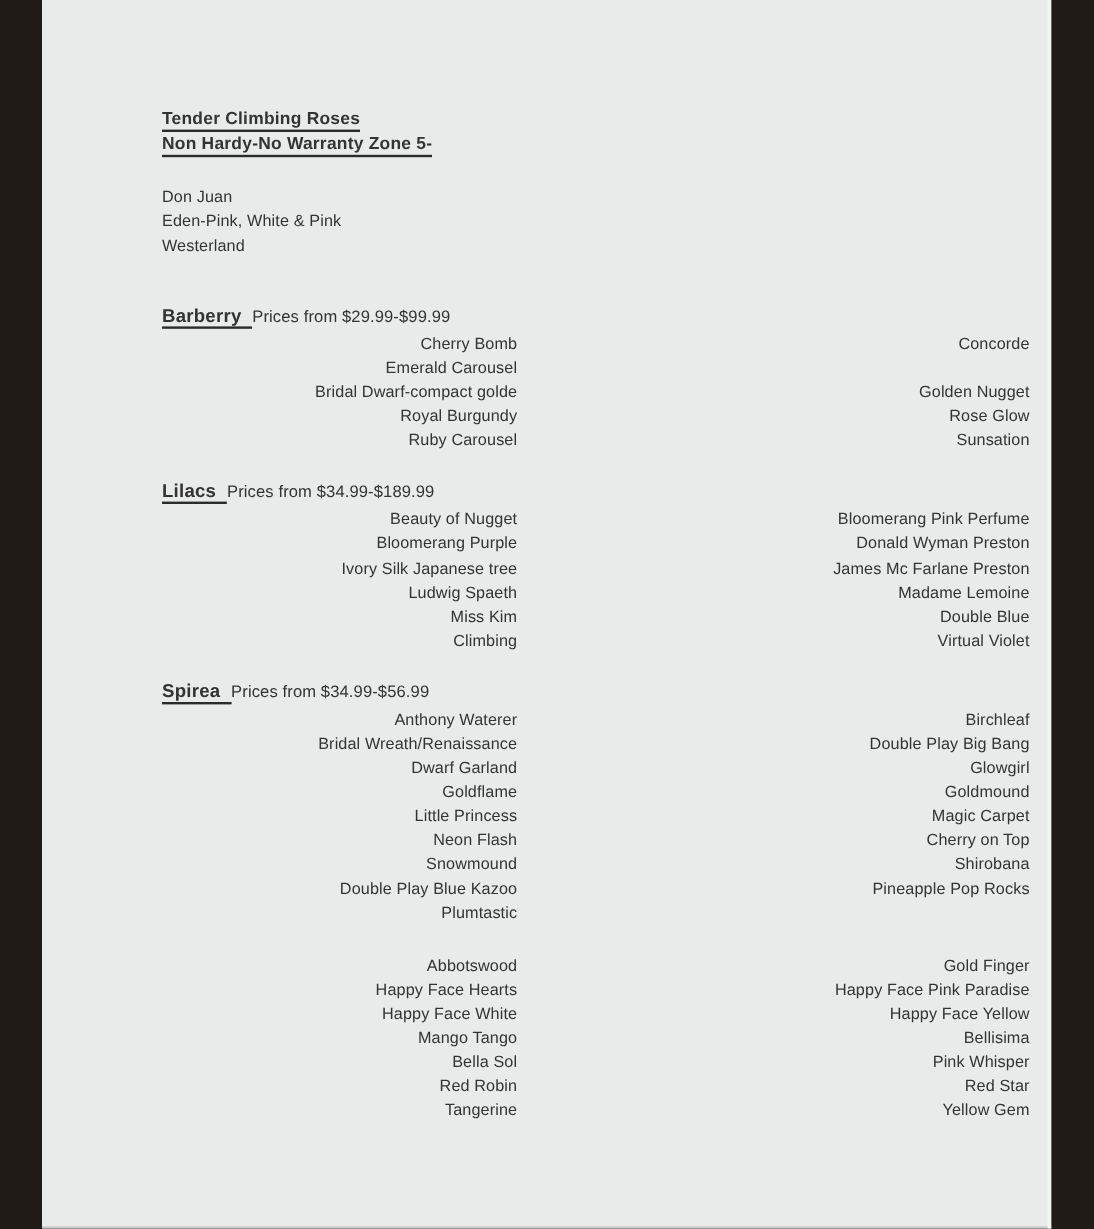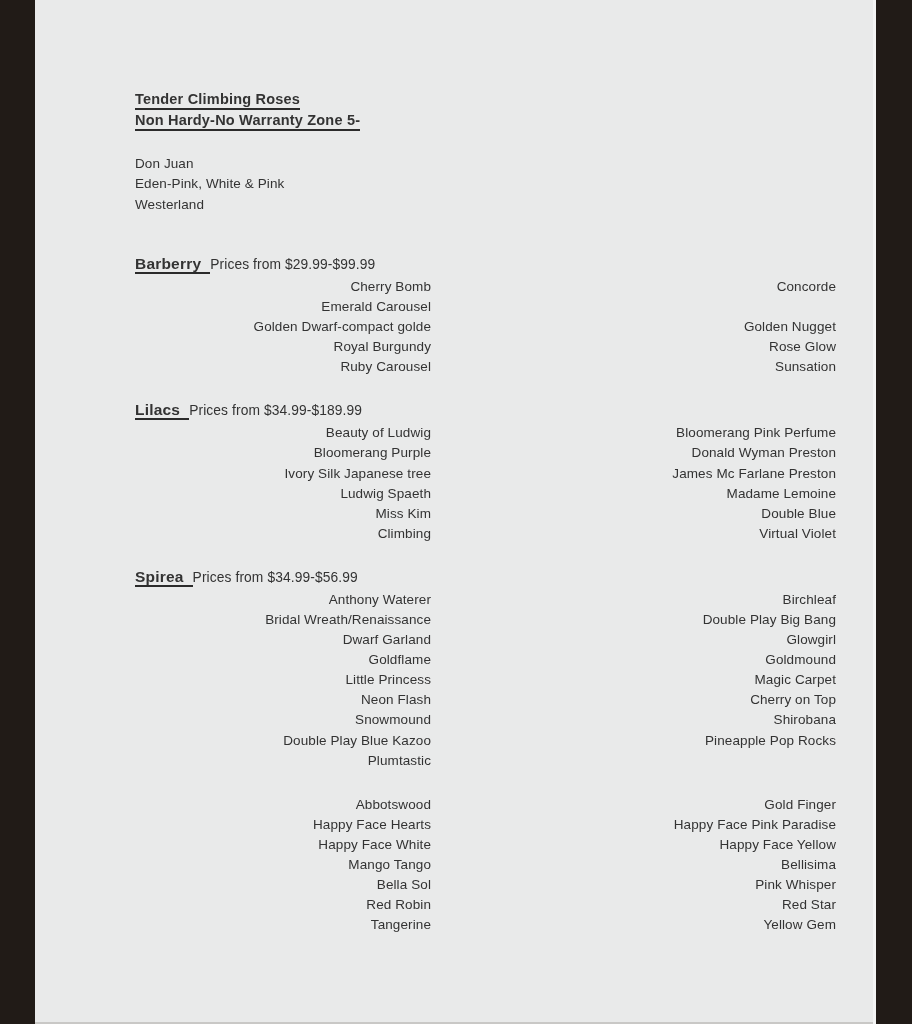--- a/index.html
+++ b/index.html
@@ -36,21 +36,21 @@
     content: "";
     position: absolute;
     left: 0;
     bottom: 0;
     width: 100%;
     height: 2px;
     background: #c9c8c6;
   }
   .content {
     position: relative;
-    padding: 91px 40px 0 100px;
+    padding: 91px 18px 0 100px;
     color: #333333;
   }
   .title-block {
     margin: 0;
   }
   .title-line {
     display: block;
     width: max-content;
     font-size: 14.5px;
     font-weight: bold;
@@ -128,36 +128,36 @@
             <div class="section-header"><span class="section-name">Barberry</span><span class="price-note">Prices from $29.99-$99.99</span></div>
             <div class="row">
               <span class="cell">Cherry Bomb</span>
               <span class="cell">Concorde</span>
             </div>
             <div class="row">
               <span class="cell">Emerald Carousel</span>
               <span class="cell"></span>
             </div>
             <div class="row">
-              <span class="cell">Golden Dwarf-compact golde</span>
+              <span class="cell">Bridal Dwarf-compact golde</span>
               <span class="cell">Golden Nugget</span>
             </div>
             <div class="row">
               <span class="cell">Royal Burgundy</span>
               <span class="cell">Rose Glow</span>
             </div>
             <div class="row">
               <span class="cell">Ruby Carousel</span>
               <span class="cell">Sunsation</span>
             </div>
           </div>
           <div class="section">
             <div class="section-header"><span class="section-name">Lilacs</span><span class="price-note">Prices from $34.99-$189.99</span></div>
             <div class="row">
-              <span class="cell">Beauty of Ludwig</span>
+              <span class="cell">Beauty of Nugget</span>
               <span class="cell">Bloomerang Pink Perfume</span>
             </div>
             <div class="row">
               <span class="cell">Bloomerang Purple</span>
               <span class="cell">Donald Wyman Preston</span>
             </div>
             <div class="row">
               <span class="cell">Ivory Silk Japanese tree</span>
               <span class="cell">James Mc Farlane Preston</span>
             </div>

